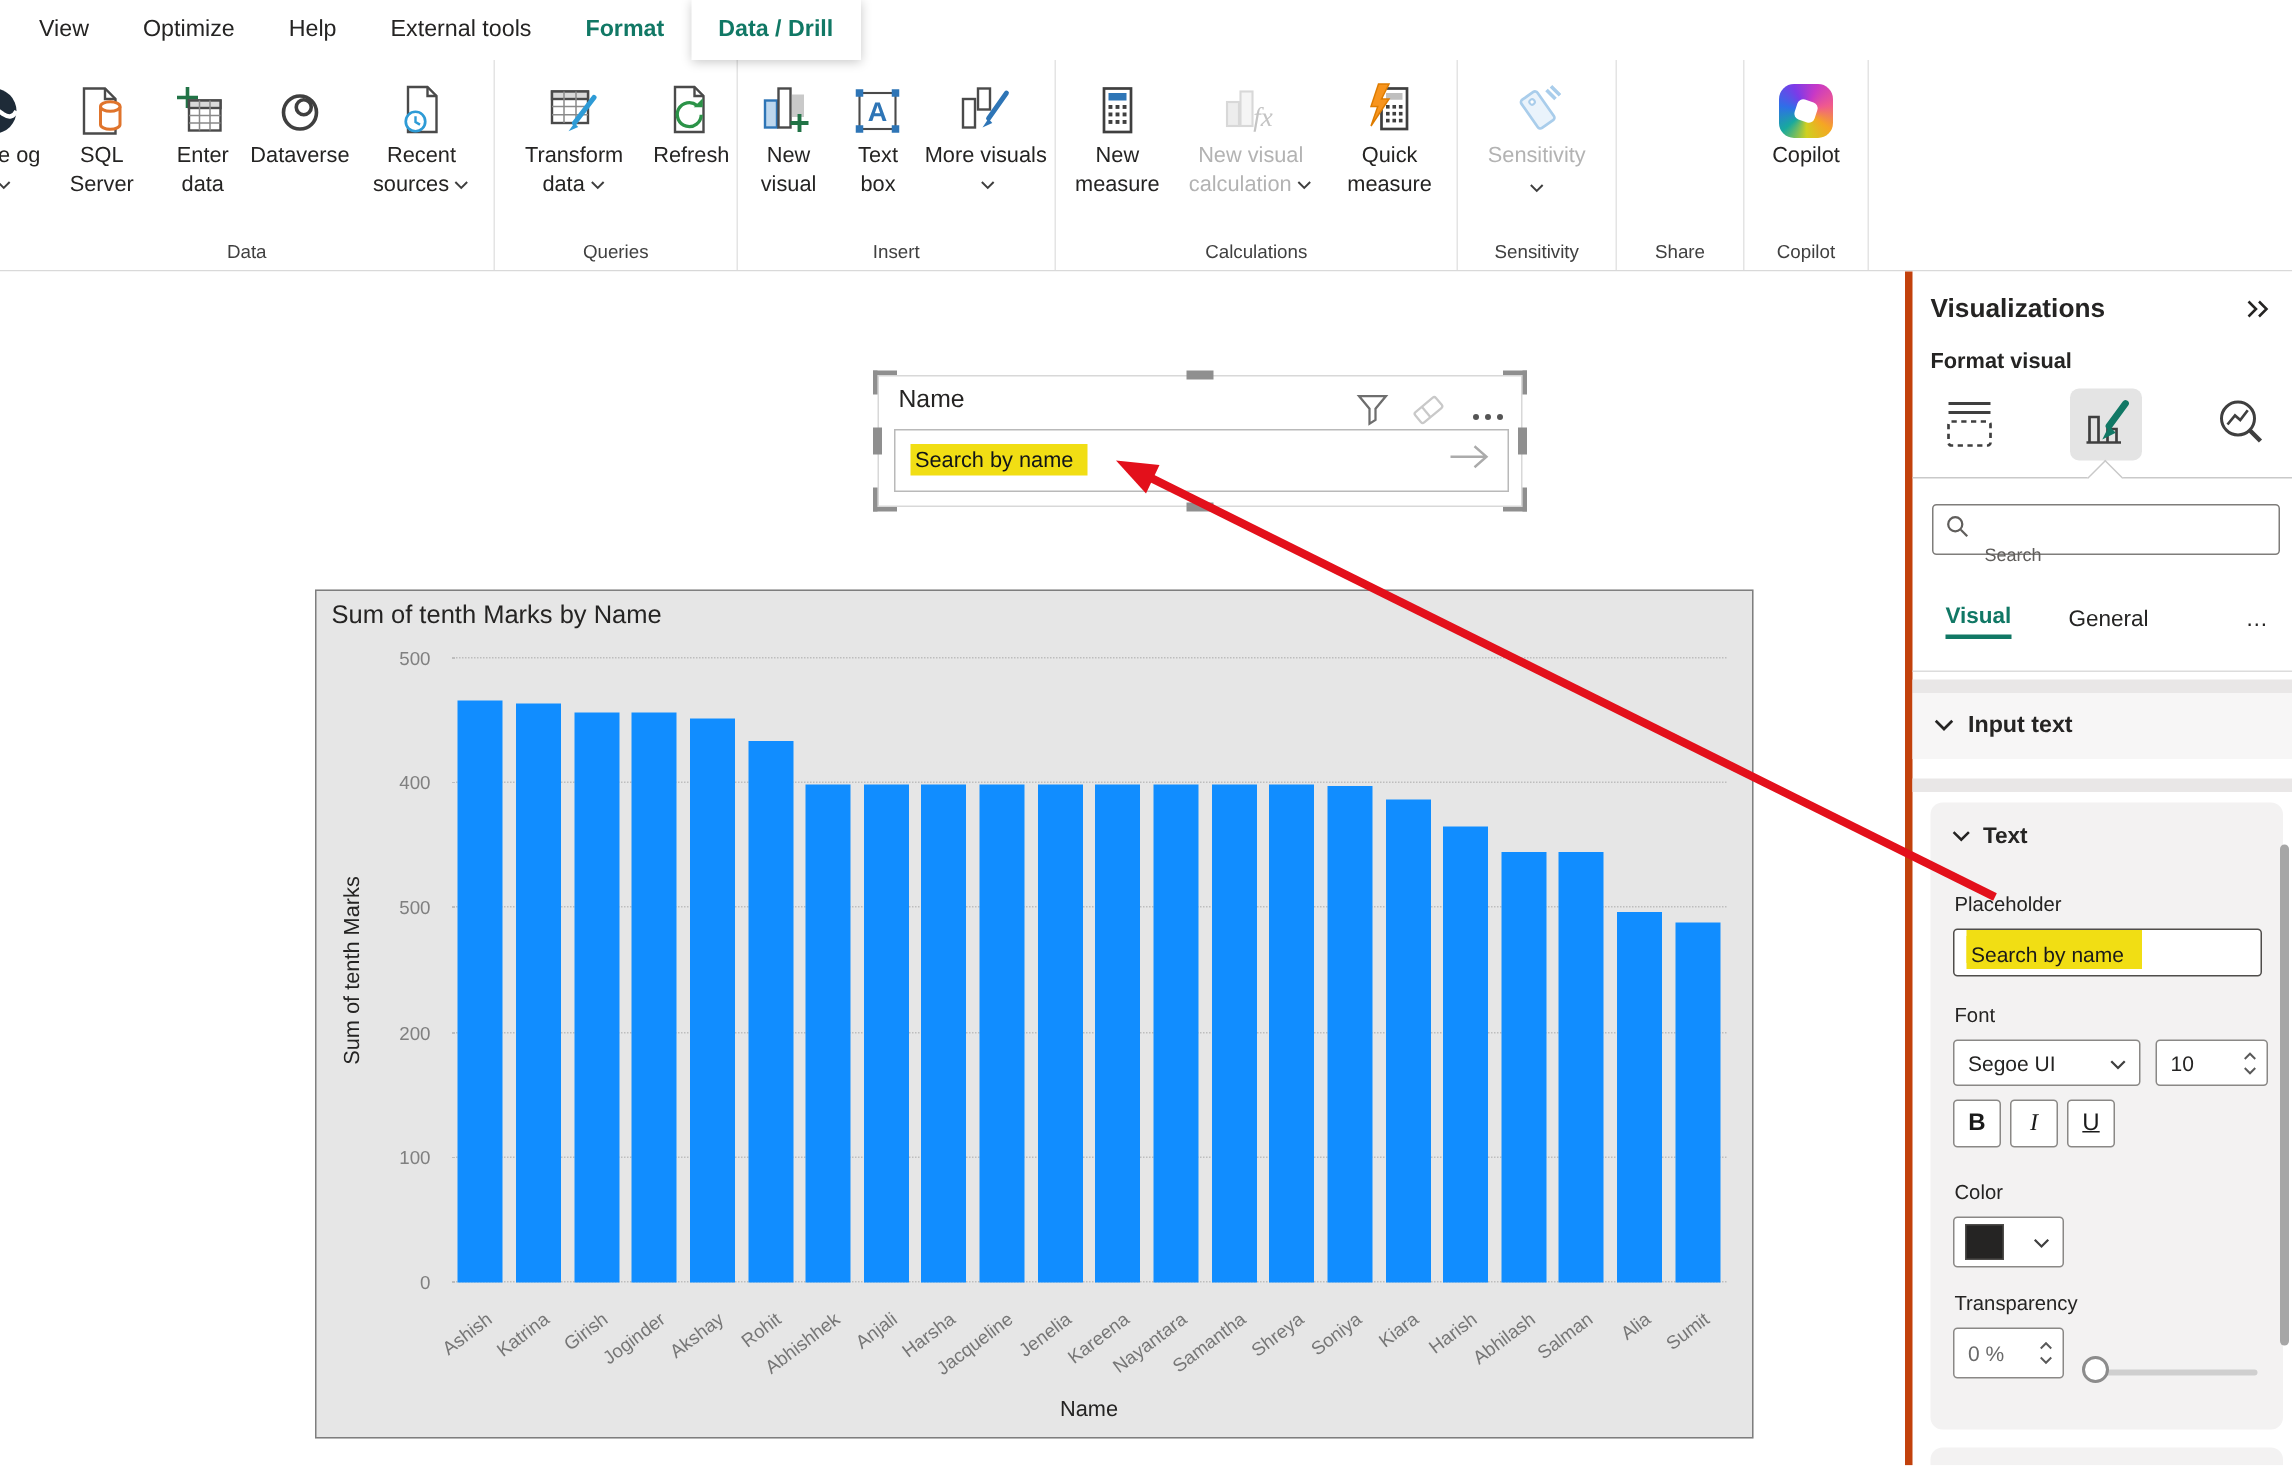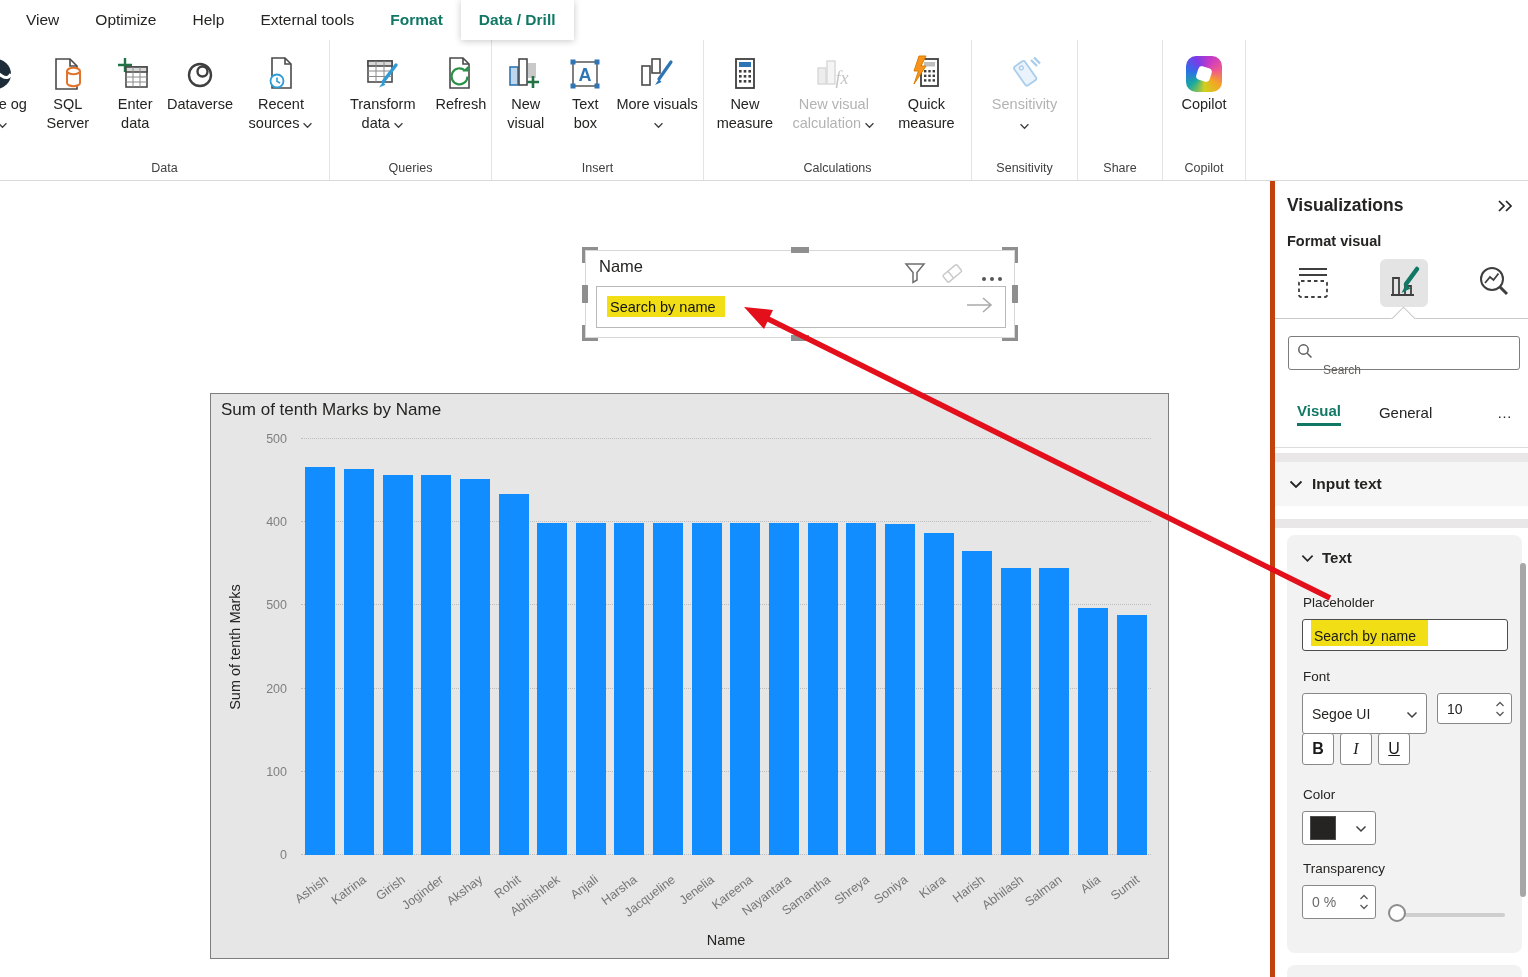--- a/index.html
+++ b/index.html
@@ -511,21 +511,21 @@
               </svg></span>
           <span>Text</span>
         </div>
 
         <div class="flabel" style="top:60px;">Placeholder</div>
         <div class="finput" style="left:15px;top:84px;width:206px;height:32px;">
           <span class="hl2">Search by name</span>
         </div>
 
         <div class="flabel" style="top:134px;">Font</div>
-        <div class="dd" style="left:15px;top:158px;width:125px;height:41px;">
+        <div class="dd" style="left:15px;top:158px;width:125px;height:31px;">
           <span class="val">Segoe UI</span>
           <span class="dchev"><svg width="12" height="8" viewBox="0 0 12 8">
                 <path d="M1.5 1.5 L6 6 L10.5 1.5" fill="none" stroke="#3F3F3F" stroke-width="1.5"></path>
               </svg></span>
         </div>
         <div class="dd" style="left:150px;top:158px;width:75px;height:31px;">
           <span class="val">10</span>
           <span class="spin">
               <svg width="10" height="18" viewBox="0 0 10 18">
                 <path d="M1.5 6 L5 2.5 L8.5 6 M1.5 12 L5 15.5 L8.5 12" fill="none" stroke="#5A5A5A" stroke-width="1.3"></path>

